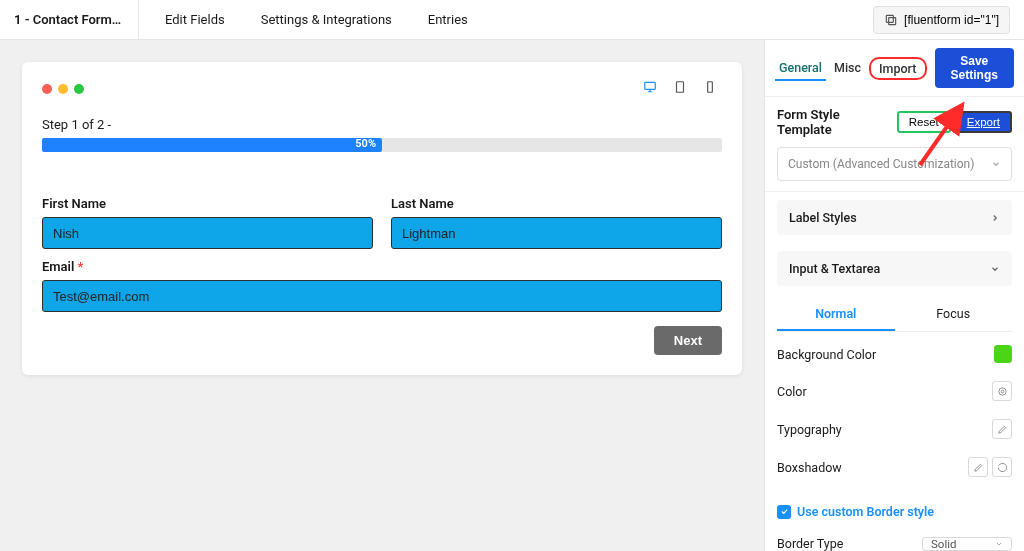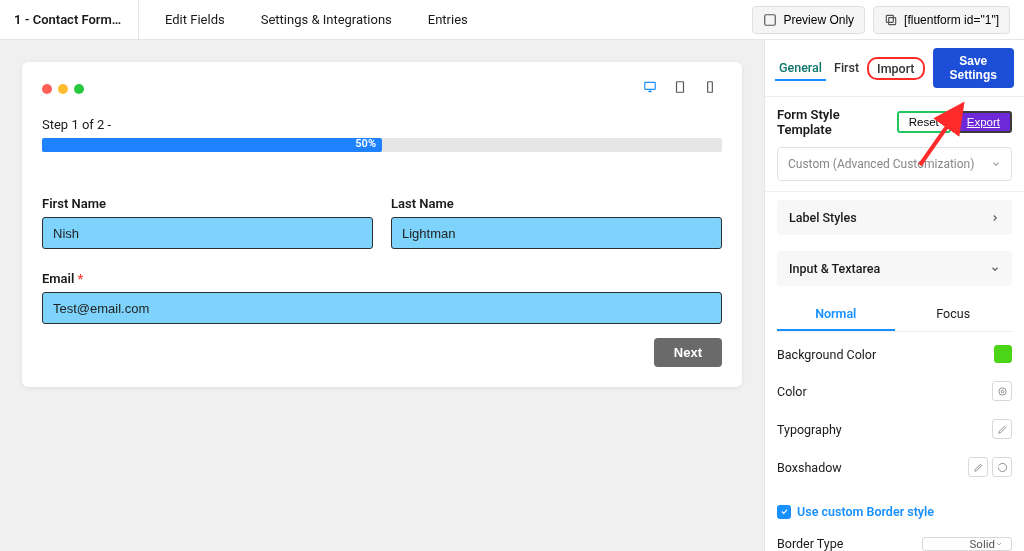--- a/index.html
+++ b/index.html
@@ -35,38 +35,38 @@
 
   .step-label { font-weight: 400; margin-bottom: 6px; font-size: 13px; }
   .progress { width: 100%; height: 14px; background: #e6e6e6; border-radius: 2px; position: relative; margin-bottom: 18px; }
   .progress-fill { position: absolute; left:0; top:0; bottom:0; width: 50%; background: #1e82ff; border-radius: 2px; }
   .progress-fill span { position: absolute; right: 6px; top: -1px; color: #fff; font-size: 11px; font-weight: 600; }
 
   .row2 { display: flex; gap: 18px; margin-top: 44px; }
   .field-col { flex: 1 1 0; }
   .flabel { font-size: 13px; font-weight: 600; margin-bottom: 6px; display: block; }
   .req { color: #ff3b30; }
-  .finput { width: 100%; height: 32px; background: #7dd3fc; border: 1px solid #2f2f2f; border-radius: 3px; padding: 0 10px; font-size: 13px; color: #222; outline: none; }
-  .form-section + .form-section { margin-top: 22px; }
+  .finput { width: 100%; height: 32px; background: #0ea5e9; border: 1px solid #2f2f2f; border-radius: 3px; padding: 0 10px; font-size: 13px; color: #222; outline: none; }
+  .form-section + .form-section { margin-top: 10px; }
   .next-wrap { text-align: right; margin-top: 14px; }
   .next-btn { background: #6a6a6a; color: #fff; border: none; border-radius: 4px; padding: 7px 20px; font-size: 13px; font-weight: 600; cursor: pointer; }
 
   
   .rtabs { display: flex; align-items: center; gap: 4px; padding: 8px 10px; border-bottom: 1px solid #eee; position: relative; }
   .rtab { font-size: 12.5px; padding: 4px 4px; cursor: pointer; font-weight: 500; color: #333; border-bottom: 2px solid transparent; }
   .rtab.active { color: #0f766e; border-bottom-color: #1890ff; }
   .rtab.import-highlight { border: 2px solid #ff2a2a; border-radius: 10px; padding: 2px 8px; }
   .rtabs .spacer2 { flex: 1 1 auto; }
   .save-btn { background: #1d4ed8; color: #fff; border: none; border-radius: 4px; padding: 6px 10px; font-size: 12px; font-weight: 600; cursor: pointer; }
 
   .panel-section { padding: 10px 12px; border-bottom: 1px solid #f0f0f0; }
   .panel-head { display: flex; align-items: center; justify-content: space-between; }
   .panel-head h4 { font-size: 13px; font-weight: 600; }
   .mini-btn { background: #fff; border: 2px solid #22c55e; border-radius: 3px; padding: 3px 10px; font-size: 11.5px; cursor: pointer; }
-  .mini-btn.dark { background: #6d28d9; color: #fff; border-color: #3a3a3a; text-decoration: underline; }
+  .mini-btn.dark { background: #1d4ed8; color: #fff; border-color: #3a3a3a; text-decoration: underline; }
 
   .select-like { margin-top: 10px; border: 1px solid #e0e0e0; border-radius: 4px; height: 34px; display: flex; align-items: center; justify-content: space-between; padding: 0 10px; font-size: 12px; color: #888; cursor: pointer; }
   .select-like svg { width: 10px; height: 10px; }
 
   .accordion { background: #f7f7f7; border-radius: 4px; padding: 10px 12px; margin: 8px 12px; display: flex; align-items: center; justify-content: space-between; font-size: 12.5px; font-weight: 500; cursor: pointer; }
   .accordion svg { width: 10px; height: 10px; stroke: #666; }
 
   .subtabs { display: flex; border-bottom: 1px solid #eee; margin: 4px 12px 0 12px; }
   .subtab { flex: 1; text-align: center; padding: 8px 0; font-size: 12.5px; cursor: pointer; border-bottom: 2px solid transparent; }
   .subtab.active { color: #1890ff; border-bottom-color: #1890ff; font-weight: 600; }
@@ -79,46 +79,40 @@
   .icon-box svg { width: 11px; height: 11px; stroke: #888; }
   .icon-pair { display: flex; gap: 4px; }
 
   .checkbox-row { display: flex; align-items: center; gap: 6px; padding: 6px 12px 10px 12px; }
   .cb { width: 14px; height: 14px; background: #1890ff; border-radius: 3px; display:flex; align-items:center; justify-content:center; }
   .cb svg { width: 9px; height: 9px; stroke: #fff; stroke-width: 3; }
   .checkbox-row span { color: #1890ff; font-weight: 600; font-size: 12.5px; }
 
   .subprop { padding: 0 12px; }
   .subprop .prop-row { padding: 7px 0; }
-  .mini-select { border: 1px solid #d9d9d9; border-radius: 3px; height: 14px; min-width: 90px; display: flex; align-items: center; justify-content: flex-end; padding: 0 8px; font-size: 11.5px; color: #555; cursor: pointer;}
+  .mini-select { border: 1px solid #d9d9d9; border-radius: 3px; height: 14px; min-width: 90px; display: flex; align-items: center; justify-content: space-between; padding: 0 8px; font-size: 11.5px; color: #555; cursor: pointer;}
   .mini-select svg { width: 8px; height: 8px; }
 
   
   #arrow-annotation { position: fixed; left: 910px; top: 100px; pointer-events: none; }
 
 </style>
 </head>
 <body>
 
 <div class="topbar">
   <div class="title-seg">
     <span class="title">1 - Contact Form ...</span>
   </div>
   <span class="navlink">Edit Fields</span>
   <span class="navlink">Settings &amp; Integrations</span>
   <span class="navlink">Entries</span>
   <span class="spacer"></span>
   <button class="top-btn">
     <svg viewBox="0 0 24 24" fill="none" stroke="#555" stroke-width="2">
-        <rect x="3" y="3" width="18" height="18" rx="2"></rect>
-      </svg>
-    <span>Preview Only</span>
-  </button>
-  <button class="top-btn">
-    <svg viewBox="0 0 24 24" fill="none" stroke="#555" stroke-width="2">
         <rect x="8" y="8" width="12" height="12" rx="1"></rect>
         <rect x="4" y="4" width="12" height="12" rx="1"></rect>
       </svg>
     <span>[fluentform id="1"]</span>
   </button>
 </div>
 
 <div class="layout">
 
   <div class="left-pane">
@@ -179,21 +173,21 @@
 
       <div class="next-wrap">
         <button class="next-btn">Next</button>
       </div>
     </div>
   </div>
 
   <div class="right-pane">
     <div class="rtabs">
       <span class="rtab active">General</span>
-      <span class="rtab">First</span>
+      <span class="rtab">Misc</span>
       <span class="rtab import-highlight">Import</span>
       <span class="spacer2"></span>
       <button class="save-btn">Save Settings</button>
     </div>
 
     <div class="panel-section">
       <div class="panel-head">
         <h4>Form Style Template</h4>
         <div style="display:flex; gap:4px;">
           <button class="mini-btn">Reset</button>

